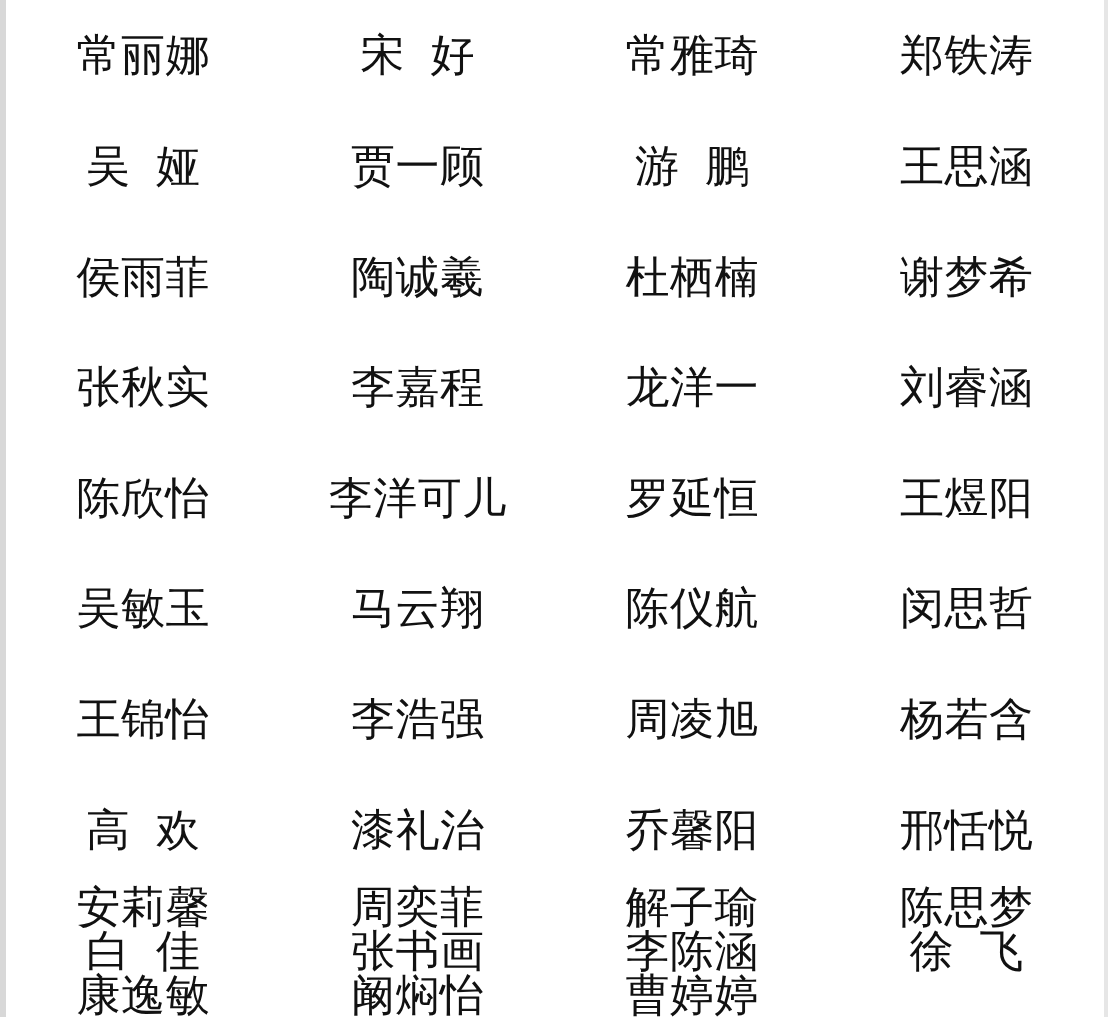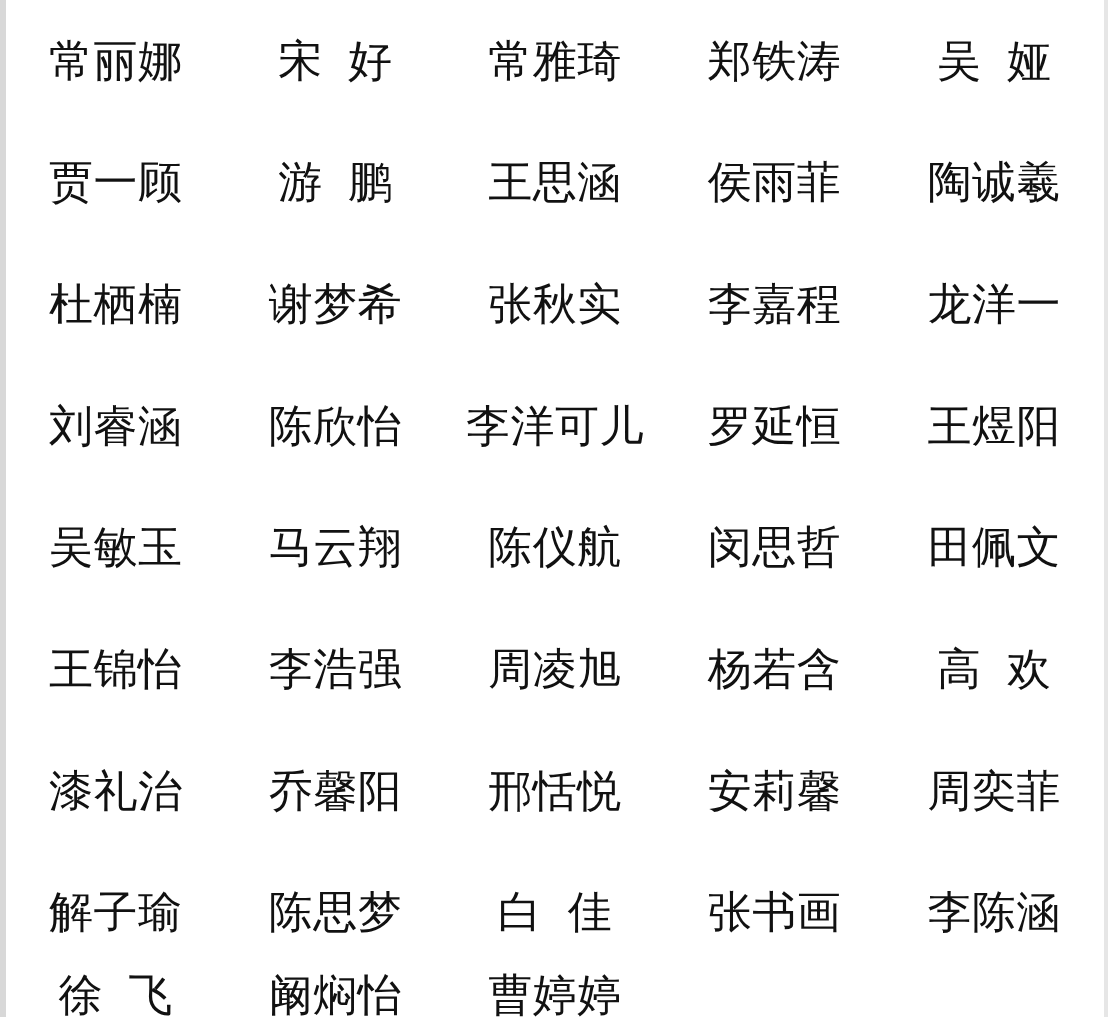--- a/index.html
+++ b/index.html
@@ -36,21 +36,21 @@
     height: 1017px;
     background: #e6e6e6;
   }
   .name-grid {
     position: absolute;
     left: 6px;
     top: 0;
     width: 1098px;
     height: 1017px;
     display: grid;
-    grid-template-columns: repeat(5, 1fr);
+    grid-template-columns: repeat(4, 1fr);
     grid-template-rows: repeat(8, 1fr);
     align-items: center;
     justify-items: center;
   }
   .name-cell {
     display: flex;
     align-items: center;
     justify-content: center;
     width: 100%;
     height: 100%;
@@ -91,36 +91,36 @@
     <div class="name-cell">刘睿涵</div>
     <div class="name-cell">陈欣怡</div>
     <div class="name-cell">李洋可儿</div>
     <div class="name-cell">罗延恒</div>
     <div class="name-cell">王煜阳</div>
 
     <div class="name-cell">吴敏玉</div>
     <div class="name-cell">马云翔</div>
     <div class="name-cell">陈仪航</div>
     <div class="name-cell">闵思哲</div>
-    <div class="name-cell">田佩文</div>
     <div class="name-cell">王锦怡</div>
 
     <div class="name-cell">李浩强</div>
     <div class="name-cell">周凌旭</div>
     <div class="name-cell">杨若含</div>
     <div class="name-cell">高  欢</div>
     <div class="name-cell">漆礼治</div>
     <div class="name-cell">乔馨阳</div>
 
     <div class="name-cell">邢恬悦</div>
     <div class="name-cell">安莉馨</div>
     <div class="name-cell">周奕菲</div>
     <div class="name-cell">解子瑜</div>
     <div class="name-cell">陈思梦</div>
     <div class="name-cell">白  佳</div>
 
     <div class="name-cell">张书画</div>
     <div class="name-cell">李陈涵</div>
     <div class="name-cell">徐  飞</div>
+    <div class="name-cell">康逸敏</div>
     <div class="name-cell">阚焖怡</div>
     <div class="name-cell">曹婷婷</div>
   </div>
 </div>
 
 </body></html>

